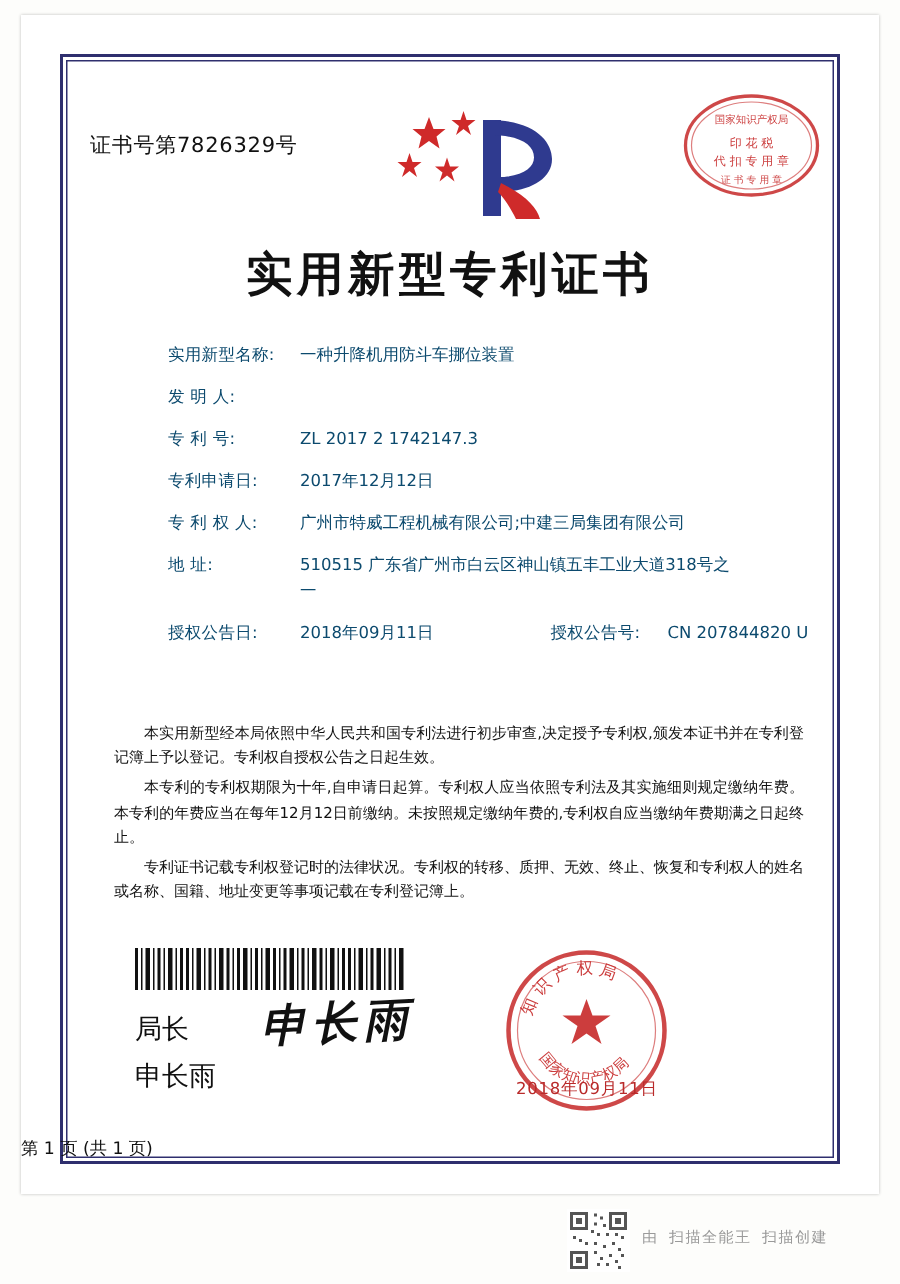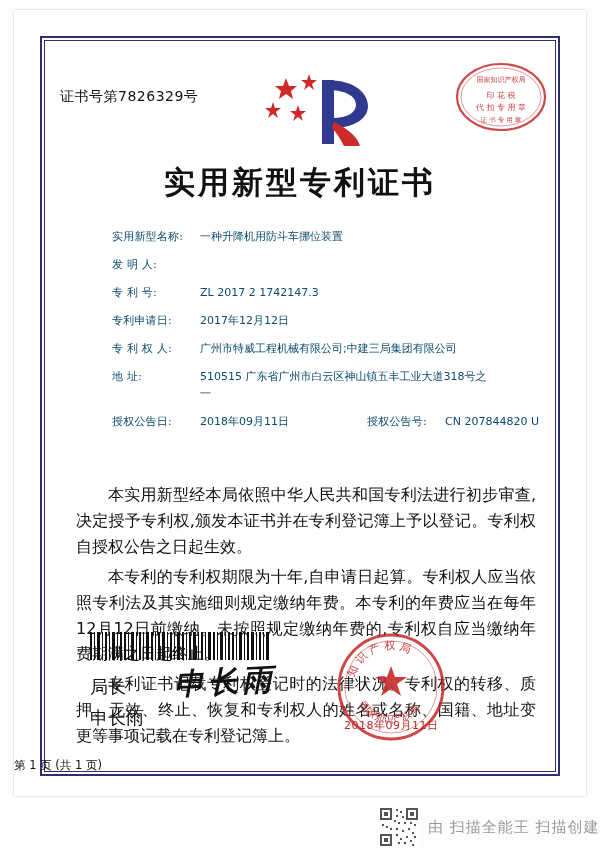--- a/index.html
+++ b/index.html
@@ -134,21 +134,21 @@
   }
   .dual-right .flabel {
     width: 78px;
     flex: 0 0 78px;
   }
   .para {
     position: absolute;
     left: 62px;
     top: 472px;
     width: 460px;
-    font-size: 16px;
+    font-size: 10px;
     line-height: 1.62;
     text-align: justify;
     color: #111;
   }
   .para p {
     margin: 0 0 4px 0;
     text-indent: 2em;
   }
   .barcode {
     position: absolute;
@@ -198,23 +198,24 @@
     position: absolute;
     left: 378px;
     top: 806px;
     width: 42px;
     height: 42px;
   }
   .footer-text {
     position: absolute;
     left: 428px;
     top: 818px;
-    font-size: 15px;
+    font-size: 10px;
     color: #9a9a9a;
     letter-spacing: 1px;
+    font-family: Liberation Mono, monospace;
   }
 </style>
 </head>
 <body>
 
 <div class="page">
 
   <div class="sheet">
 
     <div class="border-outer"></div>

